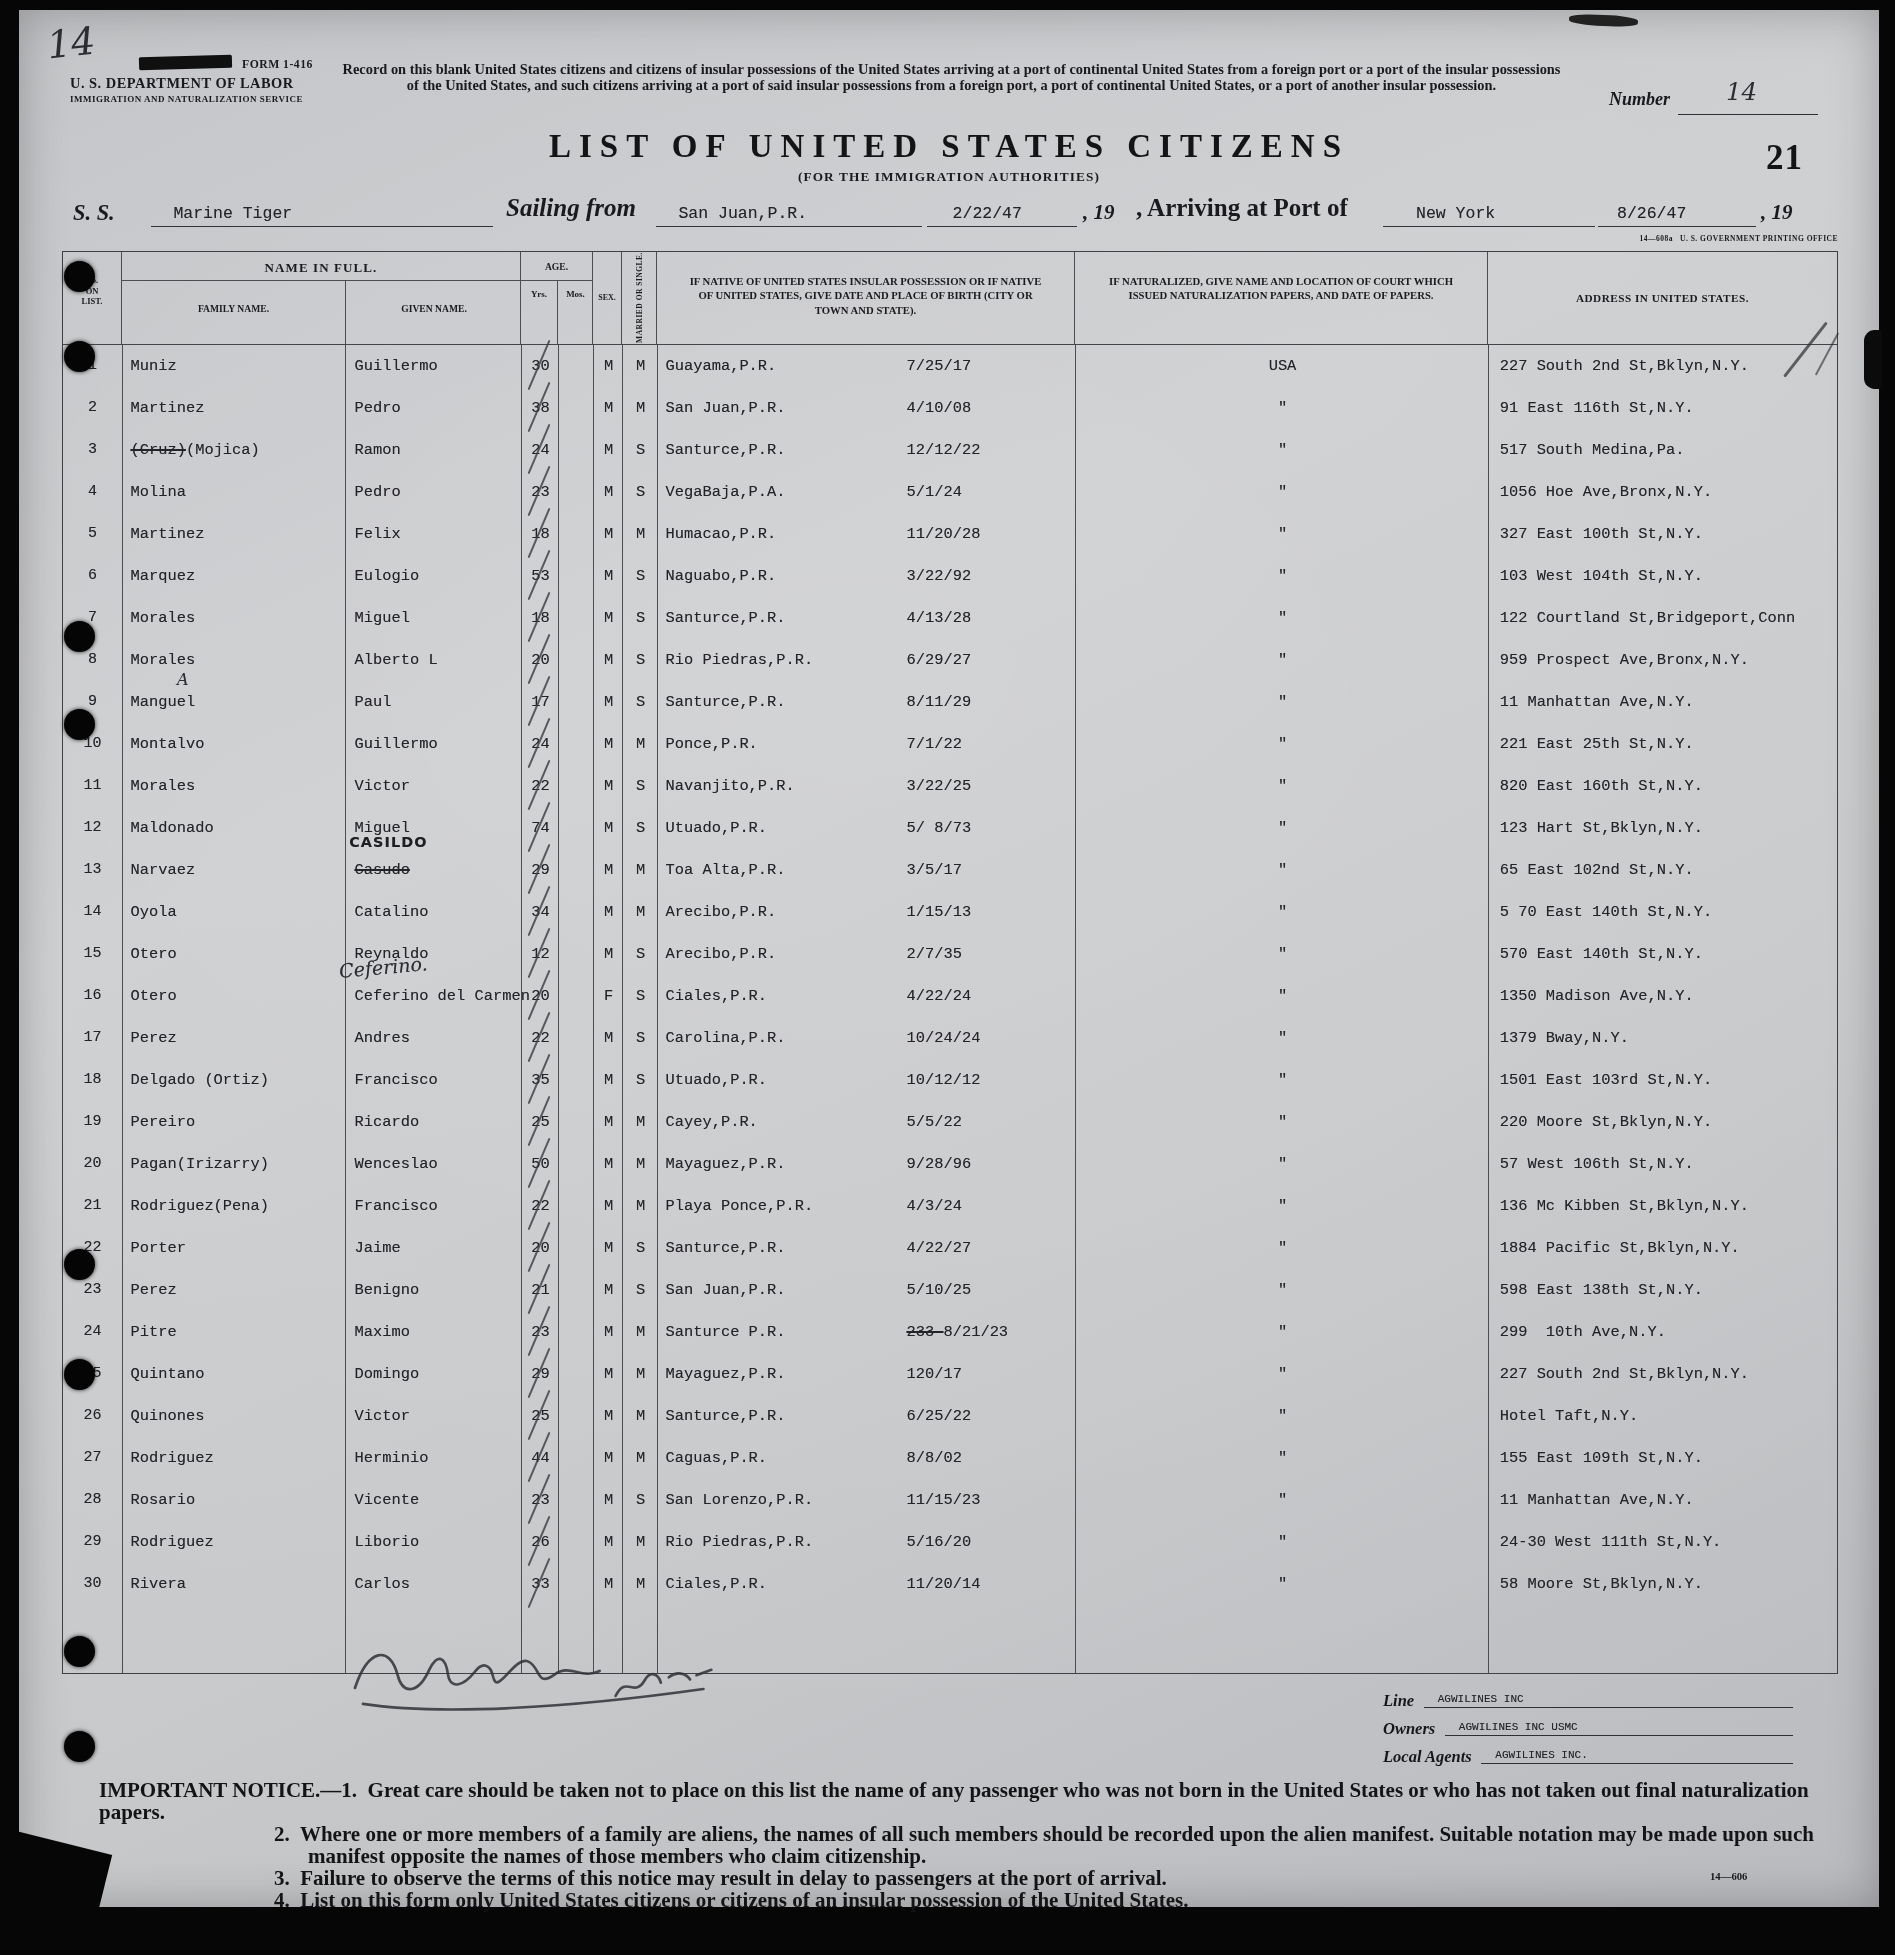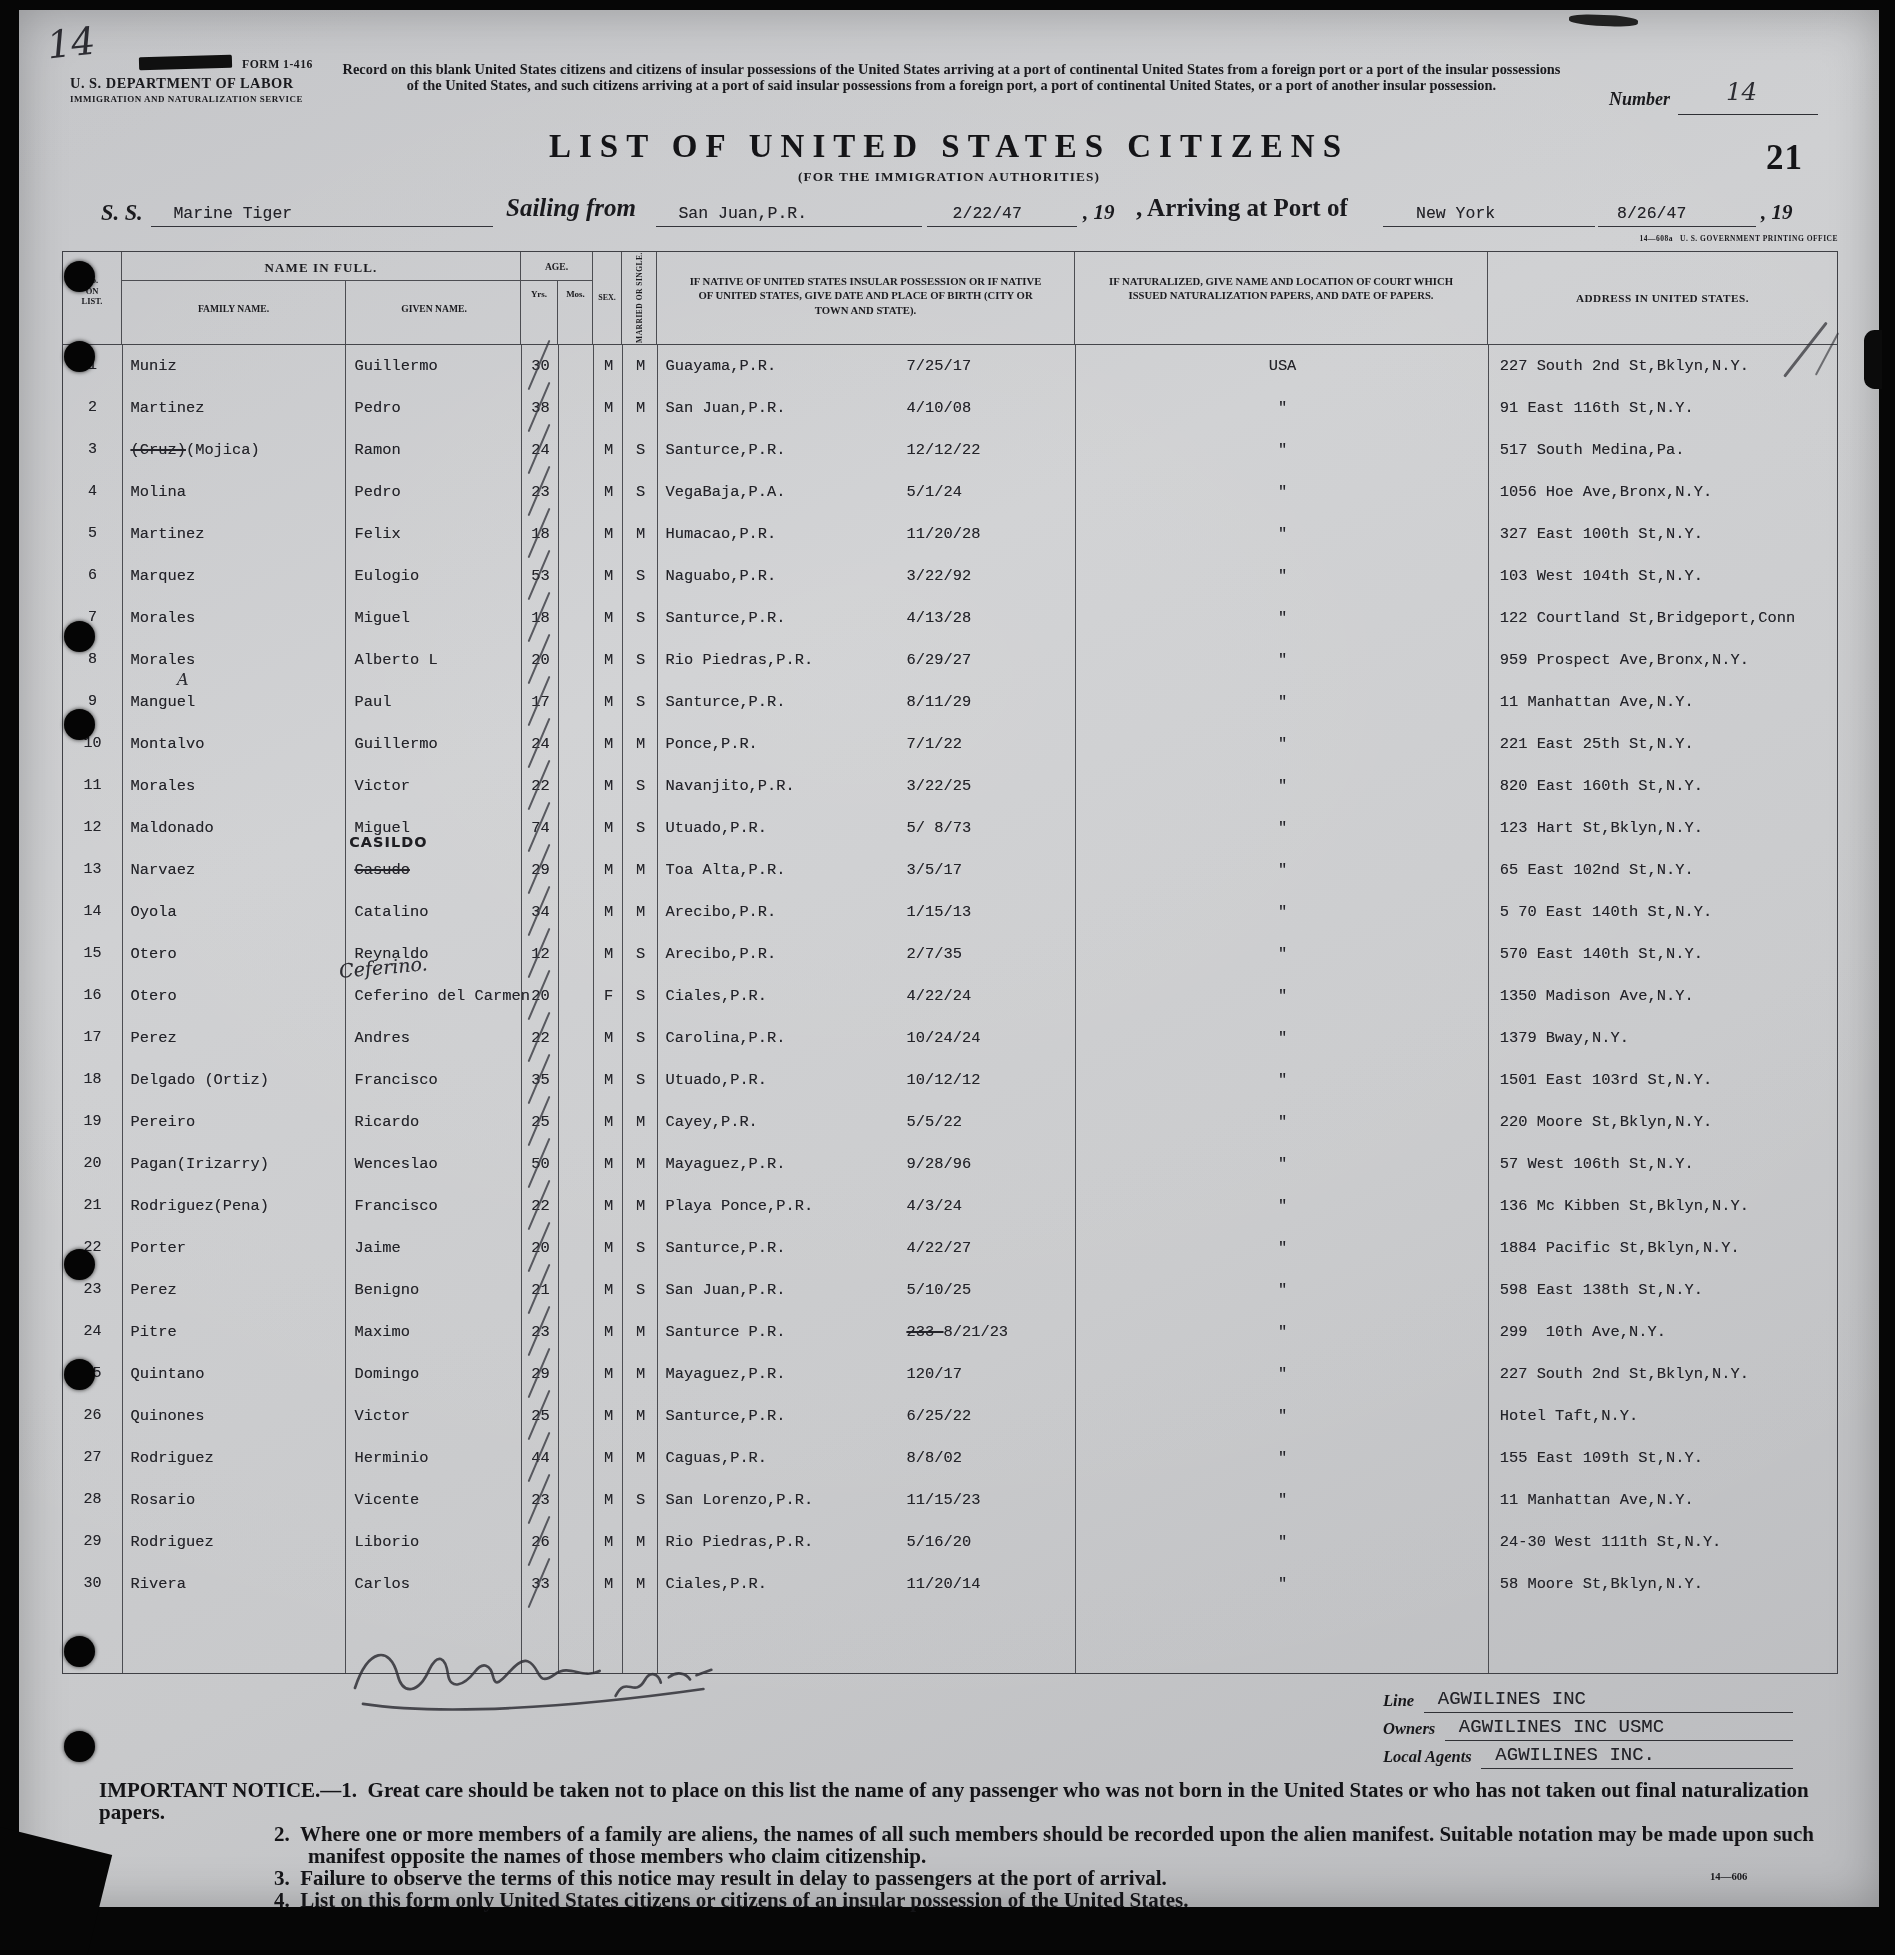--- a/index.html
+++ b/index.html
@@ -36,21 +36,21 @@
   .num-underline { left: 1659px; top: 104px; width: 140px; border-bottom: 1.6px solid #2e2f34; }
   .num-value { left: 1707px; top: 67px; font-size: 24.5px; }
   .stamp21 { left: 1747px; top: 128px; font-size: 35px; font-weight: bold; letter-spacing: 1.1px; color:#141417; }
   .title { left: 0; top: 118px; width: 100%; text-align: center; font-size: 33px;
            font-weight: bold; letter-spacing: 8px; color: #141417; }
   .subtitle { left: 0; top: 159px; width: 100%; text-align: center; font-size: 13.3px;
               font-weight: bold; letter-spacing: 1.1px; }
 
   
   .uline { border-bottom: 1.6px solid #33343a; height: 31px; padding-top: 8.5px; font-size: 16.5px; }
-  .ss-label { left: 82px; top: 190px; font-size: 22.4px; font-weight: bold; font-style: italic; }
+  .ss-label { left: 54px; top: 190px; font-size: 22.4px; font-weight: bold; font-style: italic; }
   .ship-name { left: 132px; top: 186px; width: 342px; padding-left: 22.4px; }
   .sailing-label { left: 487px; top: 184px; font-size: 25px; font-weight: bold; font-style: italic; }
   .sailing-port { left: 637px; top: 186px; width: 266px; padding-left: 22.4px; }
   .sailing-date { left: 908px; top: 186px; width: 150px; padding-left: 25.6px; }
   .year1 { left: 1064px; top: 190px; font-size: 21px; font-weight: bold; font-style: italic; }
   .arriving-label { left: 1117px; top: 184px; font-size: 25px; font-weight: bold; }
   .arrival-port { left: 1364px; top: 186px; width: 212px; padding-left: 33px; }
   .arrival-date { left: 1579px; top: 186px; width: 158px; padding-left: 19px; }
   .year2 { left: 1742px; top: 190px; font-size: 21px; font-weight: bold; font-style: italic; }
   .print-top-code { left: 1595px; top: 224px; width: 224px; text-align: right; font-size: 7.5px;
@@ -110,21 +110,21 @@
                  font-style: italic; color: #2c2c32; }
 
   
   .sig { left: 320px; top: 1614px; width: 383px; height: 96px; }
   .sig svg path { stroke: #303037; stroke-width: 5; fill: none; opacity: .85;
                   stroke-linecap: round; }
   .agents { left: 1364px; top: 1677px; width: 410px; }
   .ag-row { display: flex; height: 28px; align-items: center; }
   .ag-label { font-size: 16.5px; font-weight: bold; font-style: italic; padding-right: 9.6px;
               color: #17171a; }
-  .ag-val { flex: 1; border-bottom: 1.1px solid #2f3035; font-size: 19px; padding: 0 0 1.6px 14px; }
+  .ag-val { flex: 1; border-bottom: 1.1px solid #2f3035; font-size: 11px; padding: 0 0 1.6px 14px; }
   .notice { left: 80px; top: 1769px; width: 1747px; font-size: 21px; font-weight: bold;
             line-height: 22px; color: #141417; }
   .n-item { padding-left: 209px; text-indent: -34px; }
   .code-bottom { left: 1691px; top: 1860px; font-size: 10.7px; font-weight: bold; }
 
   
   .hole { position: absolute; left: 45px; width: 31px; height: 31px; border-radius: 50%;
           background: #050505; box-shadow: 0 0 4.3px rgba(0,0,0,.8); }
   .smudge-tr { left: 1550px; top: 5.3px; width: 69px; height: 10.7px; background: #131313;
                transform: rotate(3deg); border-radius: 40%; opacity: .92; }

